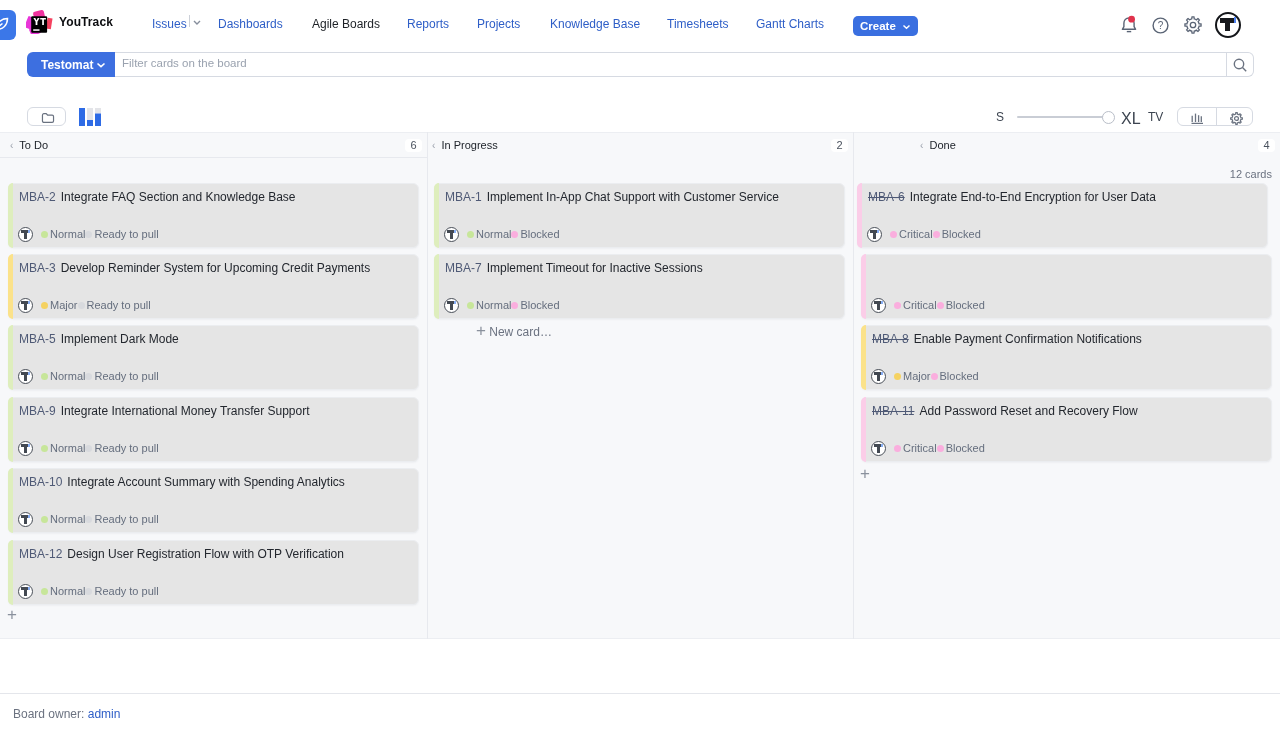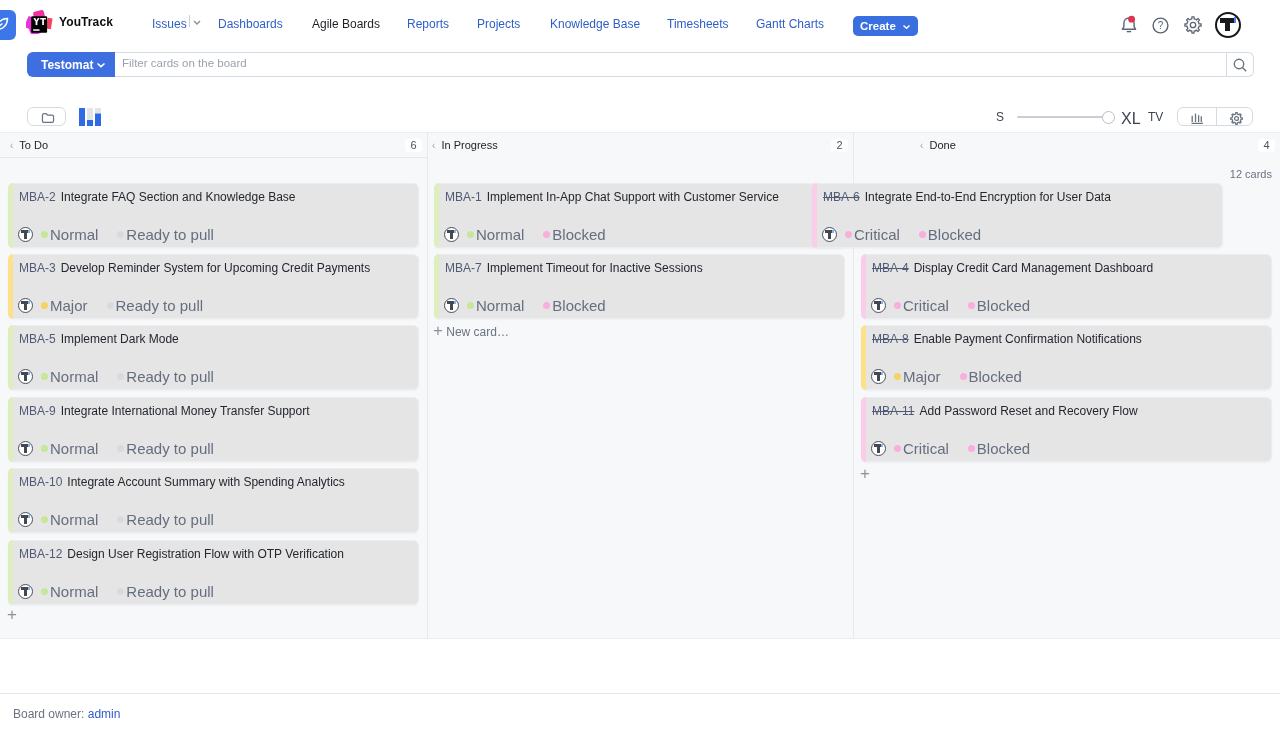--- a/index.html
+++ b/index.html
@@ -42,22 +42,22 @@
 .cline { position:absolute; left:10px; top:6px; display:flex; line-height:15px; }
 .cid { font-size:12px; color:#4f5a76; margin-right:5px; }
 .cid s { text-decoration-thickness:1px; }
 .ctitle { font-size:12px; color:#23272e; }
 .crow { position:absolute; left:9px; bottom:5px; display:flex; align-items:center; height:16px; }
 .dot { width:7px; height:7px; border-radius:50%; margin-right:2px; }
 .d-green { background:#c7e69a; }
 .d-yellow { background:#f5d262; }
 .d-pink { background:#faaede; }
 .d-gray { background:#d8dade; }
-.lbl { font-size:15px; color:#656e7e; margin-right:19px; }
-.newcard { font-size:12px; color:#6b7280; }
+.lbl { font-size:11px; color:#656e7e; margin-right:0; }
+.newcard { font-size:12px; color:#6b7280;margin-left:43px; }
 .plus { color:#8a919d; font-size:17px; }
 
 
 .av { width:15px; height:15px; border:1.3px solid #494f58; border-radius:50%; display:inline-flex; align-items:center; justify-content:center; margin-right:8px; position:relative; background:#fff; }
 .av::before { content:""; position:absolute; left:2px; top:2.9px; width:8.6px; height:2.2px; background:#434952; }
 .av i { position:absolute; left:5px; top:2.9px; width:2.5px; height:8.2px; background:#434952; }
 .av::after { content:""; position:absolute; right:2.4px; top:2.2px; width:1.6px; height:3.4px; background:#8ab0f5; }
 .bigav { left:1215px; top:12px; width:26px; height:26px; border:2.6px solid #14161a; border-radius:50%; display:flex; align-items:center; justify-content:center; position:absolute; background:#fff; }
 .bigav::before { content:""; position:absolute; left:3px; top:4.4px; width:15.2px; height:4.2px; background:#17191d; }
 .bigav b { position:absolute; left:8.4px; top:4.4px; width:4.6px; height:12.4px; background:#17191d; }
@@ -321,42 +321,38 @@
         <i></i>
       </span>
       <span class="dot d-green"></span>
       <span class="lbl">Normal</span>
       <span class="dot d-pink"></span>
       <span class="lbl">Blocked</span>
     </div>
 </div>
 <div class="abs newcard" style="left:433px;top:321px;"><span class="plus">+</span> New card…</div>
 
-<div class="abs card" style="left:812px;top:183px;">
+<div class="abs card" style="left:857px;top:183px;">
     <div class="stripe s-pink"></div>
   <div class="cline">
       <span class="cid"><s>MBA-6</s></span>
       <span class="ctitle">Integrate End-to-End Encryption for User Data</span>
     </div>
   <div class="crow">
       <span class="av">
         <i></i>
       </span>
       <span class="dot d-pink"></span>
       <span class="lbl">Critical</span>
       <span class="dot d-pink"></span>
       <span class="lbl">Blocked</span>
     </div>
 </div>
 <div class="abs card" style="left:861px;top:254px;">
     <div class="stripe s-pink"></div>
-  <div class="cline">
-      <span class="cid"><s>MBA-4</s></span>
-      <span class="ctitle">Display Credit Card Management Dashboard</span>
-    </div>
   <div class="crow">
       <span class="av">
         <i></i>
       </span>
       <span class="dot d-pink"></span>
       <span class="lbl">Critical</span>
       <span class="dot d-pink"></span>
       <span class="lbl">Blocked</span>
     </div>
 </div>

